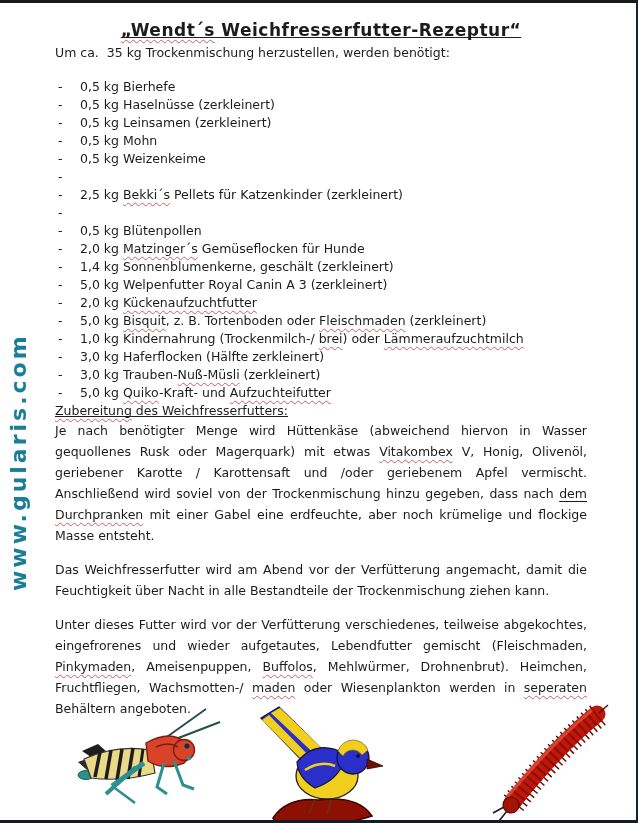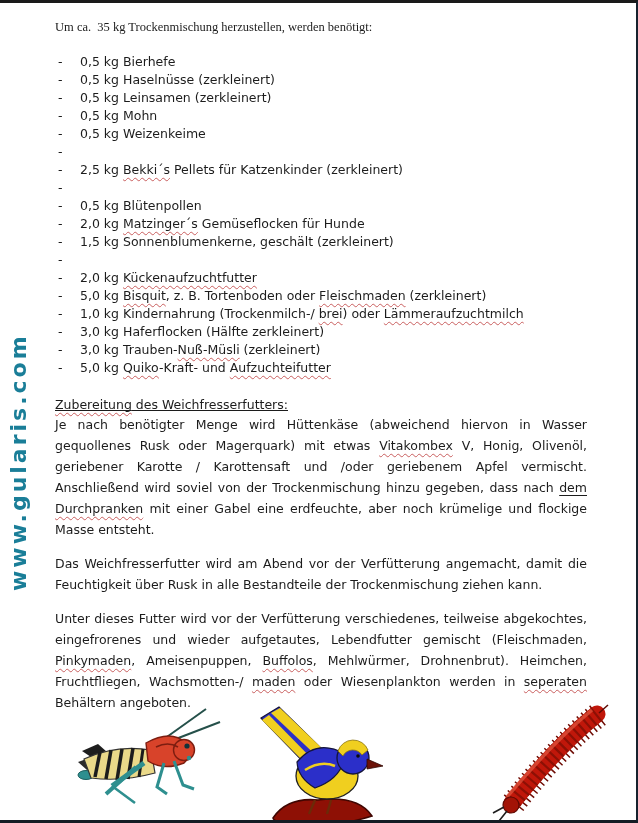--- a/index.html
+++ b/index.html
@@ -37,31 +37,29 @@
     font-size:17px;
     font-weight:bold;
     letter-spacing:0.5px;
   }
   .title-text{
     text-decoration:underline;
     text-decoration-color:#1c1c1c;
     text-decoration-skip-ink:none;
   }
   .intro{
-    margin-top:16px;
+    margin-top:4px;
     font-size:12.5px;
     line-height:17px;
     white-space:pre-wrap;
-    font-family:Liberation Serif, serif;
   }
   .list{margin-top:17px;font-size:12.5px;}
   .li{display:flex;line-height:18px;}
   .dash{width:22px;flex:0 0 22px;padding-left:3px;}
   .heading{
-    margin-top:19px;
     font-size:12.5px;
     line-height:18px;
     text-decoration:underline;
     text-decoration-color:#1c1c1c;
     text-decoration-skip-ink:none;
   }
   .para{
     font-size:12.5px;
     line-height:21px;
     text-align:justify;
@@ -87,20 +85,23 @@
   .img-abs{position:absolute;}
 </style>
 </head>
 <body>
 
 <div class="page">
 
   <div class="watermark">www.gularis.com</div>
 
   <div class="content">
+    <div class="title-row">
+      <span class="title-text"><span class="wavy-red">„Wendt´s</span><span> Weichfresserfutter-Rezeptur“</span></span>
+    </div>
 
     <div class="intro">Um ca.  35 kg Trockenmischung herzustellen, werden benötigt:</div>
 
     <div class="list">
         <div class="li">
           <span class="dash">-</span>
           <span><span>0,5 kg Bierhefe</span></span>
         </div>
         <div class="li">
           <span class="dash">-</span>
@@ -131,24 +132,25 @@
         <div class="li">
           <span class="dash">-</span>
           <span><span>0,5 kg Blütenpollen</span></span>
         </div>
         <div class="li">
           <span class="dash">-</span>
           <span><span>2,0 kg </span><span class="wavy-red">Matzinger´s</span><span> Gemüseflocken für Hunde</span></span>
         </div>
         <div class="li">
           <span class="dash">-</span>
-          <span><span>1,5 kg Sonnenblumenkerne, geschält (zerkleinert)</span></span>
-        </div>
-        <div class="li">
-          <span class="dash">-</span>
+          <span><span>1,4 kg Sonnenblumenkerne, geschält (zerkleinert)</span></span>
+        </div>
+        <div class="li">
+          <span class="dash">-</span>
+          <span><span>5,0 kg Welpenfutter Royal Canin A 3 (zerkleinert)</span></span>
         </div>
         <div class="li">
           <span class="dash">-</span>
           <span><span>2,0 kg </span><span class="wavy-red">Kückenaufzuchtfutter</span></span>
         </div>
         <div class="li">
           <span class="dash">-</span>
           <span><span>5,0 kg </span><span class="wavy-red">Bisquit</span><span>, z. B. Tortenboden oder </span><span class="wavy-red">Fleischmaden</span><span> (zerkleinert)</span></span>
         </div>
         <div class="li">
@@ -165,21 +167,21 @@
         </div>
         <div class="li">
           <span class="dash">-</span>
           <span><span>5,0 kg </span><span class="wavy-red">Quiko</span><span>-Kraft- und </span><span class="wavy-red">Aufzuchteifutter</span></span>
         </div>
       </div>
 
     <div class="heading"><span class="wavy-red">Zubereitung</span><span> des Weichfresserfutters:</span></div>
 
     <div class="para"><span>Je nach benötigter Menge wird Hüttenkäse (abweichend hiervon in Wasser gequollenes Rusk oder Magerquark) mit etwas </span><span class="wavy-red">Vitakombex</span><span> V, Honig, Olivenöl, geriebener Karotte / Karottensaft und /oder geriebenem Apfel vermischt. Anschließend wird soviel von der Trockenmischung hinzu gegeben, dass nach </span><span class="wavy-green">dem</span><span> </span><span class="wavy-red">Durchpranken</span><span> mit einer Gabel eine erdfeuchte, aber noch krümelige und flockige Masse entsteht.</span></div>
-    <div class="para gap"><span>Das Weichfresserfutter wird am Abend vor der Verfütterung angemacht, damit die Feuchtigkeit über Rusk in alle Bestandteile der Trockenmischung ziehen kann.</span></div>
+    <div class="para gap"><span>Das Weichfresserfutter wird am Abend vor der Verfütterung angemacht, damit die Feuchtigkeit über Nacht in alle Bestandteile der Trockenmischung ziehen kann.</span></div>
     <div class="para gap"><span>Unter dieses Futter wird vor der Verfütterung verschiedenes, teilweise abgekochtes, eingefrorenes und wieder aufgetautes, Lebendfutter gemischt (Fleischmaden, </span><span class="wavy-red">Pinkymaden</span><span>, Ameisenpuppen, </span><span class="wavy-red">Buffolos</span><span>, Mehlwürmer, Drohnenbrut). Heimchen, Fruchtfliegen, Wachsmotten-/ </span><span class="wavy-red">maden</span><span> oder Wiesenplankton werden in </span><span class="wavy-red">seperaten</span><span> Behältern angeboten.</span></div>
   </div>
 
   <svg class="img-abs" style="left:36px;top:698px;" width="200" height="118" viewBox="0 0 200 118" aria-label="grasshopper-image">
 
     <path d="M128,38 L170,8" stroke="#25504a" stroke-width="2" fill="none"></path>
     <path d="M132,41 L184,21" stroke="#25504a" stroke-width="2" fill="none"></path>
 
     <path d="M46,50 l16,-7 l9,8 l-13,7 z" fill="#1e1e1e"></path>
     <path d="M42,61 l14,-5 l7,7 l-12,6 z" fill="#2a2a2a"></path>

